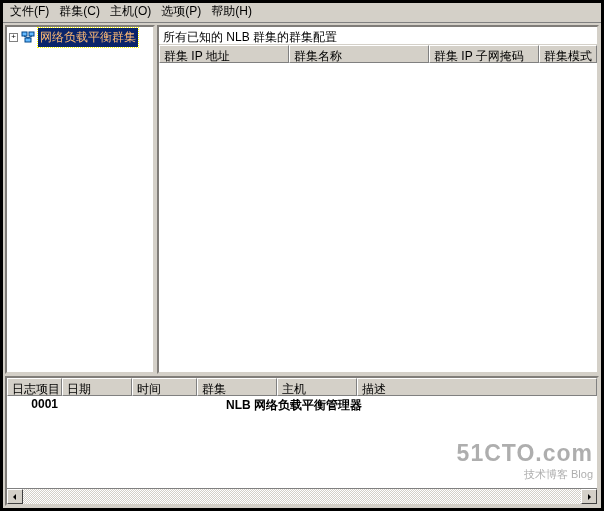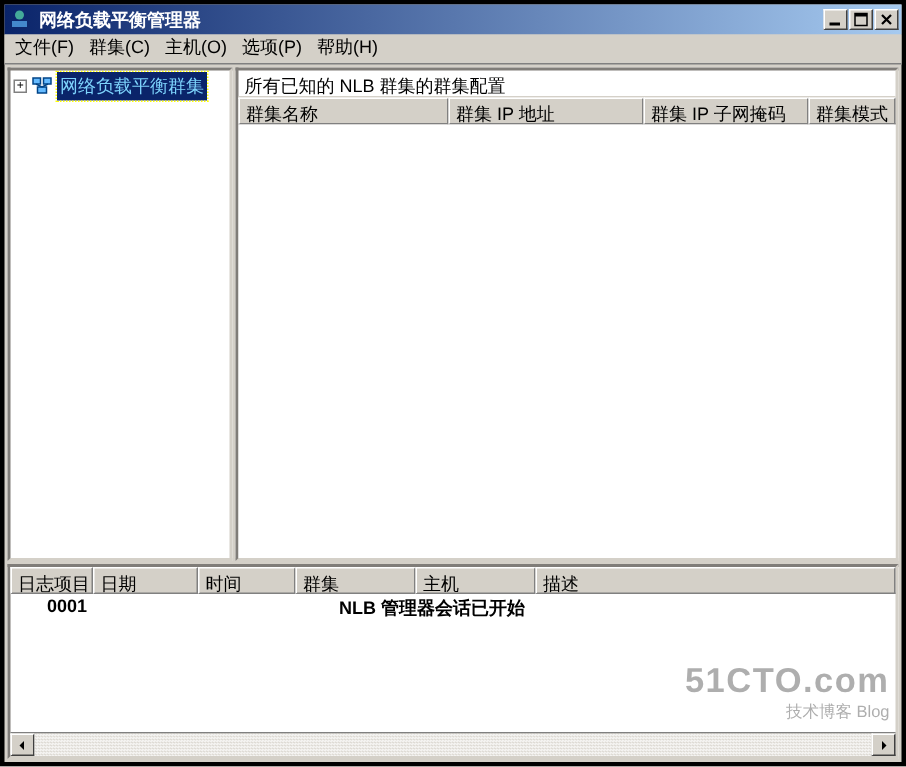--- a/index.html
+++ b/index.html
@@ -12,21 +12,21 @@
 .win-btn { width: 16px; height: 14px; background: #d4d0c8; border: 1px solid #fff; border-right-color: #404040; border-bottom-color: #404040; display: flex; align-items: center; justify-content: center; font-size: 9px; font-family: "Marlett", sans-serif; color: #000; cursor: pointer; }
 .win-btn svg { width: 10px; height: 10px; }
 .menubar { height: 20px; background: #d4d0c8; display: flex; align-items: flex-end; padding: 0 2px; border-bottom: 1px solid #808080; }
 .menu-item { padding: 2px 5px; cursor: pointer; }
 .content { flex: 1; display: flex; flex-direction: column; padding: 2px; gap: 2px; min-height: 0; }
 .top-panes { flex: 1; display: flex; gap: 2px; min-height: 0; }
 .tree-pane { width: 180px; background: #fff; border: 2px inset #d4d0c8; overflow: auto; padding: 2px; }
 .tree-node { display: flex; align-items: center; gap: 2px; height: 16px; }
 .tree-expand { width: 9px; height: 9px; border: 1px solid #808080; display: flex; align-items: center; justify-content: center; font-size: 8px; line-height: 1; cursor: pointer; background: #fff; }
 .tree-icon { width: 16px; height: 16px; display: flex; align-items: center; justify-content: center; }
-.tree-label { background: #0a246a; color: #7dd3fc; padding: 1px 2px; outline: 1px dotted #ffff00; }
+.tree-label { background: #0a246a; color: #fdba74; padding: 1px 2px; outline: 1px dotted #ffff00; }
 .right-pane { flex: 1; display: flex; flex-direction: column; background: #fff; border: 2px inset #d4d0c8; }
 .caption-row { height: 18px; padding: 2px 4px; border-bottom: 1px solid #d4d0c8; }
 .header-row { display: flex; height: 18px; background: #d4d0c8; }
 .header-cell { border: 1px solid; border-color: #fff #808080 #808080 #fff; padding: 2px 4px; overflow: hidden; white-space: nowrap; }
 .list-body { flex: 1; background: #fff; overflow: auto; }
 .log-pane { height: 130px; background: #fff; border: 2px inset #d4d0c8; display: flex; flex-direction: column; }
 .log-body { flex: 1; overflow: auto; font-weight: bold; }
 .log-row { display: flex; padding: 0; }
 .log-cell { padding: 1px 4px; overflow: hidden; white-space: nowrap; }
 .hscroll { height: 16px; background: #d4d0c8; border-top: 1px solid #808080; display: flex; }
@@ -35,47 +35,20 @@
 .scroll-track { flex: 1; background: repeating-conic-gradient(#d4d0c8 0 25%, #fff 0 50%) 0 0/2px 2px; }
 .watermark { position: absolute; right: 8px; bottom: 26px; color: rgba(120,120,120,0.6); font-family: Arial; text-align: right; pointer-events: none; }
 .watermark .wm1 { font-size: 23px; font-weight: bold; letter-spacing: 1px; }
 .watermark .wm2 { font-size: 11px; }
 </style>
 </head>
 <body>
 
 <div class="window">
 
-  <div class="titlebar">
-    <span class="title-icon">
-      <svg viewBox="0 0 16 16">
-          <circle cx="8" cy="5" r="3" fill="#4a9"></circle>
-          <rect x="3" y="9" width="10" height="4" fill="#48c"></rect>
-        </svg>
-    </span>
-    <span class="title-text">网络负载平衡管理器</span>
-    <div class="win-btns">
-      <div class="win-btn">
-          <svg viewBox="0 0 10 10">
-            <rect x="1" y="7" width="7" height="2" fill="#000"></rect>
-          </svg>
-        </div>
-      <div class="win-btn">
-          <svg viewBox="0 0 10 10">
-            <rect x="1" y="1" width="8" height="8" fill="none" stroke="#000" stroke-width="1"></rect>
-            <rect x="1" y="1" width="8" height="2" fill="#000"></rect>
-          </svg>
-        </div>
-      <div class="win-btn">
-          <svg viewBox="0 0 10 10">
-            <path d="M2 2 L8 8 M8 2 L2 8" stroke="#000" stroke-width="1.5"></path>
-          </svg>
-        </div>
-    </div>
-  </div>
 
   <div class="menubar">
     <span class="menu-item">文件(F)</span>
     <span class="menu-item">群集(C)</span>
     <span class="menu-item">主机(O)</span>
     <span class="menu-item">选项(P)</span>
     <span class="menu-item">帮助(H)</span>
   </div>
 
   <div class="content">
@@ -92,22 +65,22 @@
                 <path d="M4 7 L8 9 M12 7 L8 9" stroke="#048"></path>
               </svg>
           </span>
           <span class="tree-label">网络负载平衡群集</span>
         </div>
       </div>
 
       <div class="right-pane">
         <div class="caption-row">所有已知的 NLB 群集的群集配置</div>
         <div class="header-row">
+          <div class="header-cell" style="width:130px">群集 IP 地址</div>
           <div class="header-cell" style="width:140px">群集名称</div>
-          <div class="header-cell" style="width:130px">群集 IP 地址</div>
           <div class="header-cell" style="width:110px">群集 IP 子网掩码</div>
           <div class="header-cell" style="flex:1">群集模式</div>
         </div>
         <div class="list-body"></div>
       </div>
 
     </div>
 
     <div class="log-pane">
       <div class="header-row">
@@ -116,21 +89,21 @@
         <div class="header-cell" style="width:65px">时间</div>
         <div class="header-cell" style="width:80px">群集</div>
         <div class="header-cell" style="width:80px">主机</div>
         <div class="header-cell" style="flex:1">描述</div>
       </div>
       <div class="log-body">
         <div class="log-row">
           <div class="log-cell" style="width:55px;text-align:right">0001</div>
           <div class="log-cell" style="width:80px"></div>
           <div class="log-cell" style="width:80px"></div>
-          <div class="log-cell" style="flex:1">NLB 管理器会话已开始</div>
+          <div class="log-cell" style="flex:1">NLB 网络负载平衡管理器</div>
         </div>
       </div>
       <div class="hscroll">
         <div class="scroll-btn">
             <svg viewBox="0 0 8 8">
               <path d="M5 1 L2 4 L5 7 Z" fill="#000"></path>
             </svg>
           </div>
         <div class="scroll-track"></div>
         <div class="scroll-btn">

